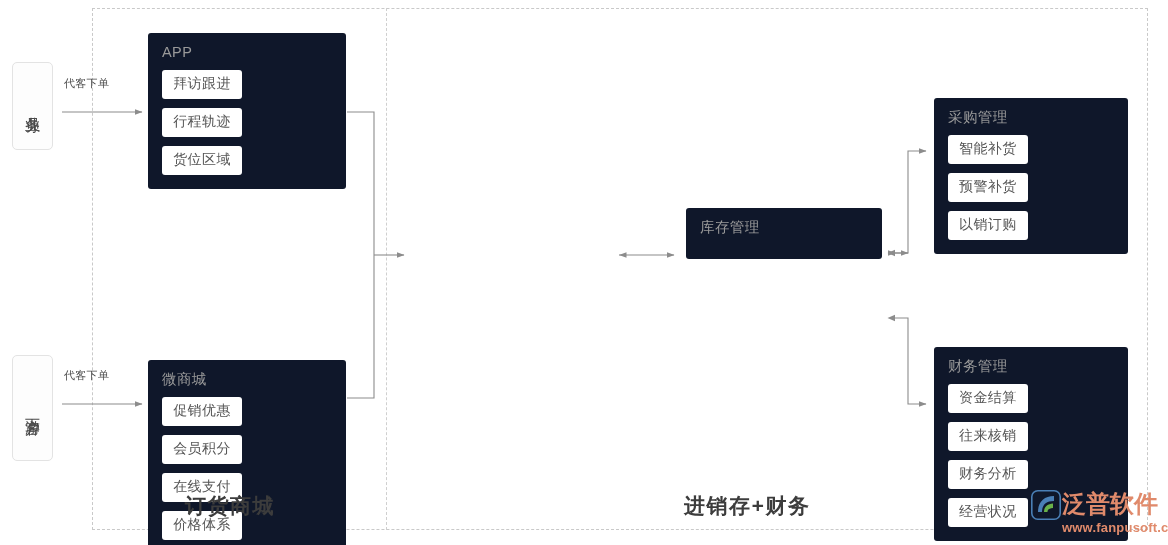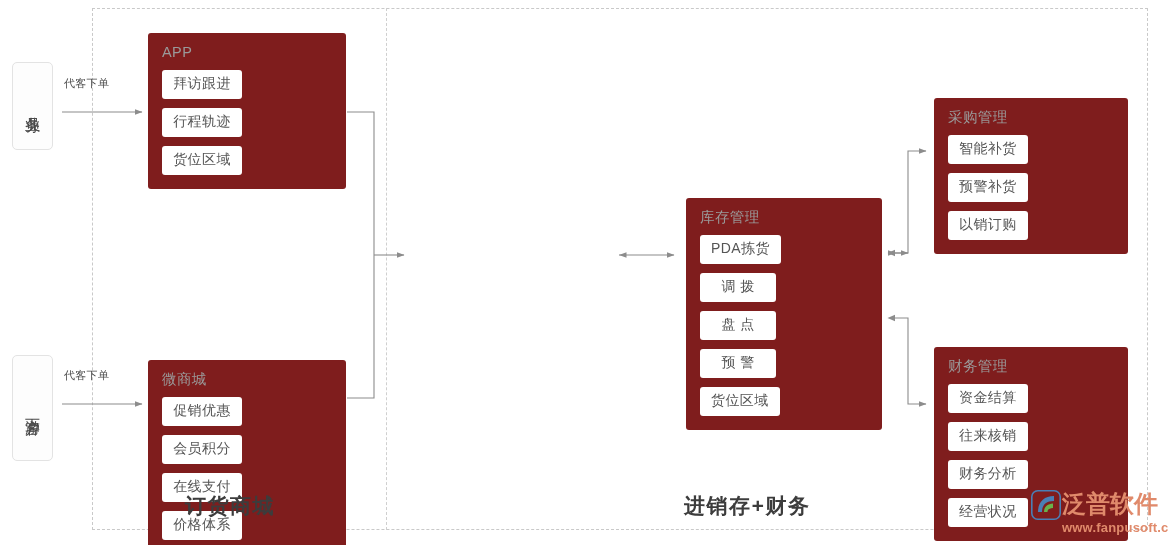--- a/index.html
+++ b/index.html
@@ -65,21 +65,21 @@
     font-size: 11px;
     letter-spacing: 0.3px;
     white-space: nowrap;
   }
   #label-proxy-order-1 { left: 64px; top: 76px; }
   #label-proxy-order-2 { left: 64px; top: 368px; }
 
   
   .group {
     position: absolute;
-    background: #7f1d1d;
+    background: #0f172a;
     border-radius: 3px;
     box-sizing: border-box;
     padding: 12px 14px 14px 14px;
   }
   .group-title {
     color: #9a9a9a;
     font-size: 14.5px;
     letter-spacing: 0.4px;
     margin-bottom: 10px;
     line-height: 1;
@@ -101,21 +101,21 @@
     display: flex;
     align-items: center;
     justify-content: center;
     box-sizing: border-box;
     white-space: nowrap;
   }
 
   #group-app        { left: 148px; top: 33px;  width: 198px; }
   #group-mall       { left: 148px; top: 360px; width: 198px; }
   #group-order      { left: 410px; top: 198px; width: 196px; }
-  #group-stock      { left: 686px; top: 198px; width: 196px; }
+  #group-stock      { left: 686px; top: 208px; width: 196px; font-family: Liberation Serif, serif; }
   #group-purchase   { left: 934px; top: 98px;  width: 194px; }
   #group-finance    { left: 934px; top: 347px; width: 194px; }
 
   #group-app .chip,
   #group-mall .chip  { min-width: 80px; }
   #group-order .chip { min-width: 76px; }
   #group-stock .chip { min-width: 76px; }
   #group-purchase .chip,
   #group-finance .chip { min-width: 76px; }
 
@@ -240,27 +240,20 @@
       <div class="chip">促销优惠</div>
       <div class="chip">会员积分</div>
       <div class="chip">在线支付</div>
       <div class="chip">价格体系</div>
     </div>
   </div>
 
 
   <div class="group" id="group-stock">
     <div class="group-title">库存管理</div>
-    <div class="chips">
-      <div class="chip">PDA拣货</div>
-      <div class="chip">调 拨</div>
-      <div class="chip">盘 点</div>
-      <div class="chip">预 警</div>
-      <div class="chip">货位区域</div>
-    </div>
   </div>
 
   <div class="group" id="group-purchase">
     <div class="group-title">采购管理</div>
     <div class="chips">
       <div class="chip">智能补货</div>
       <div class="chip">预警补货</div>
       <div class="chip">以销订购</div>
     </div>
   </div>

